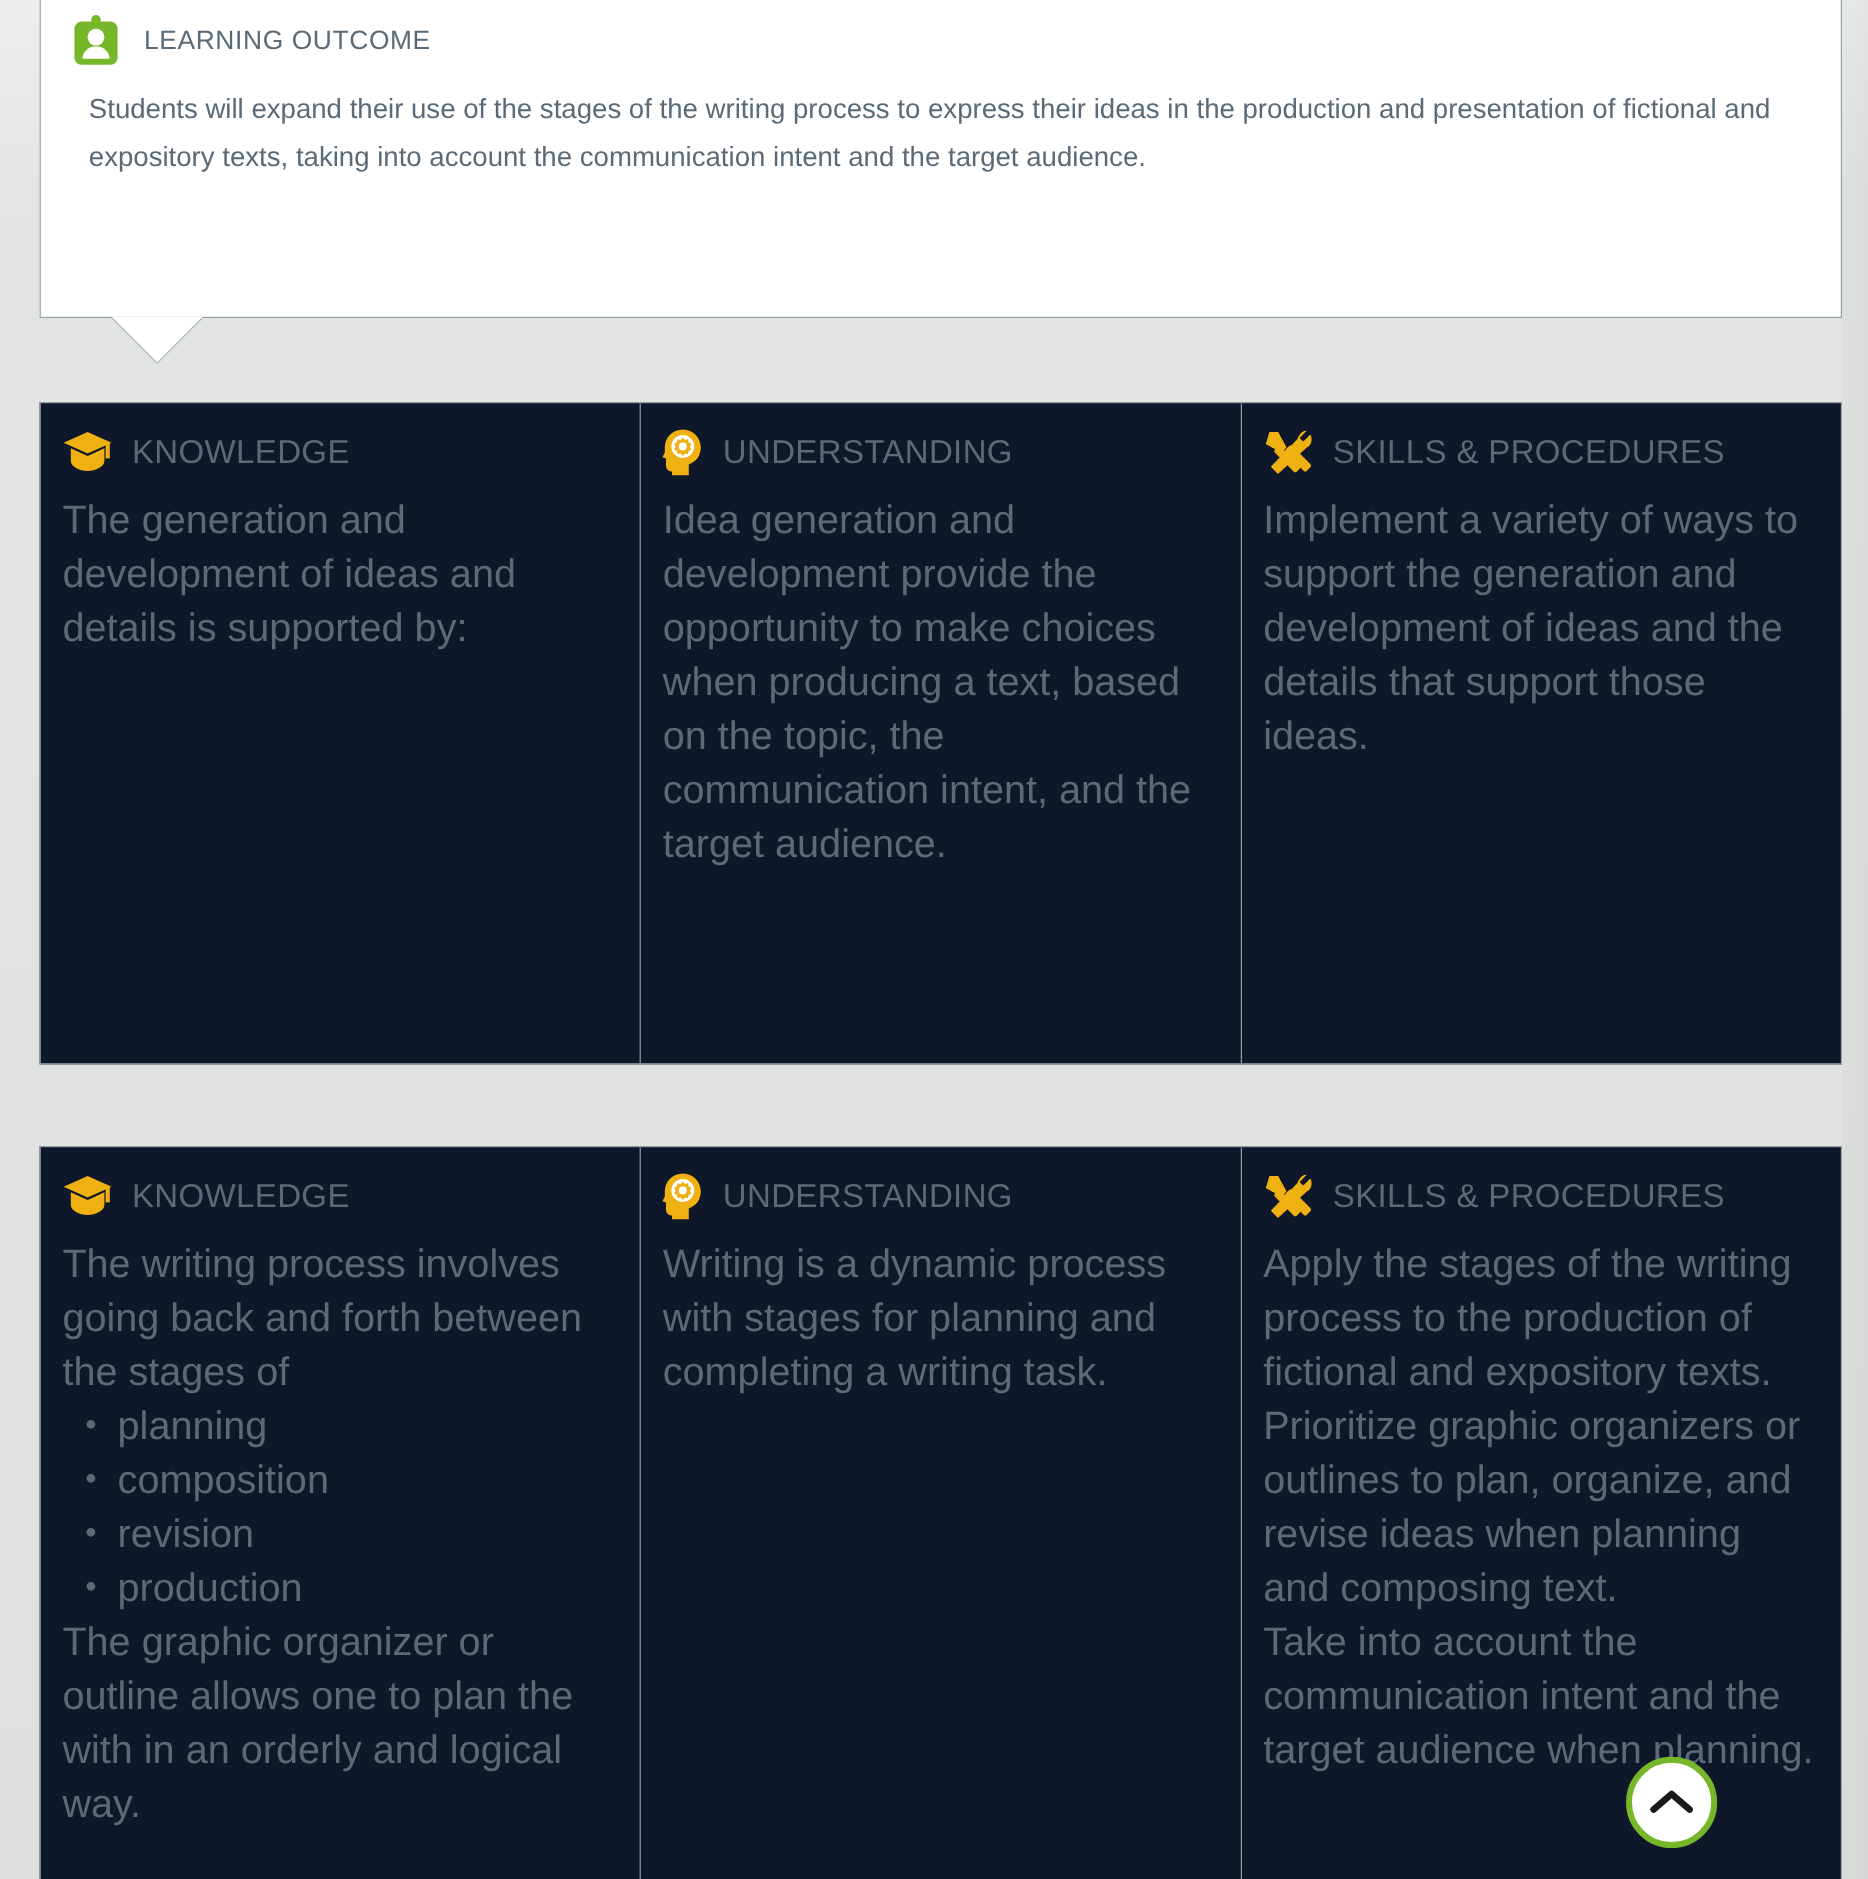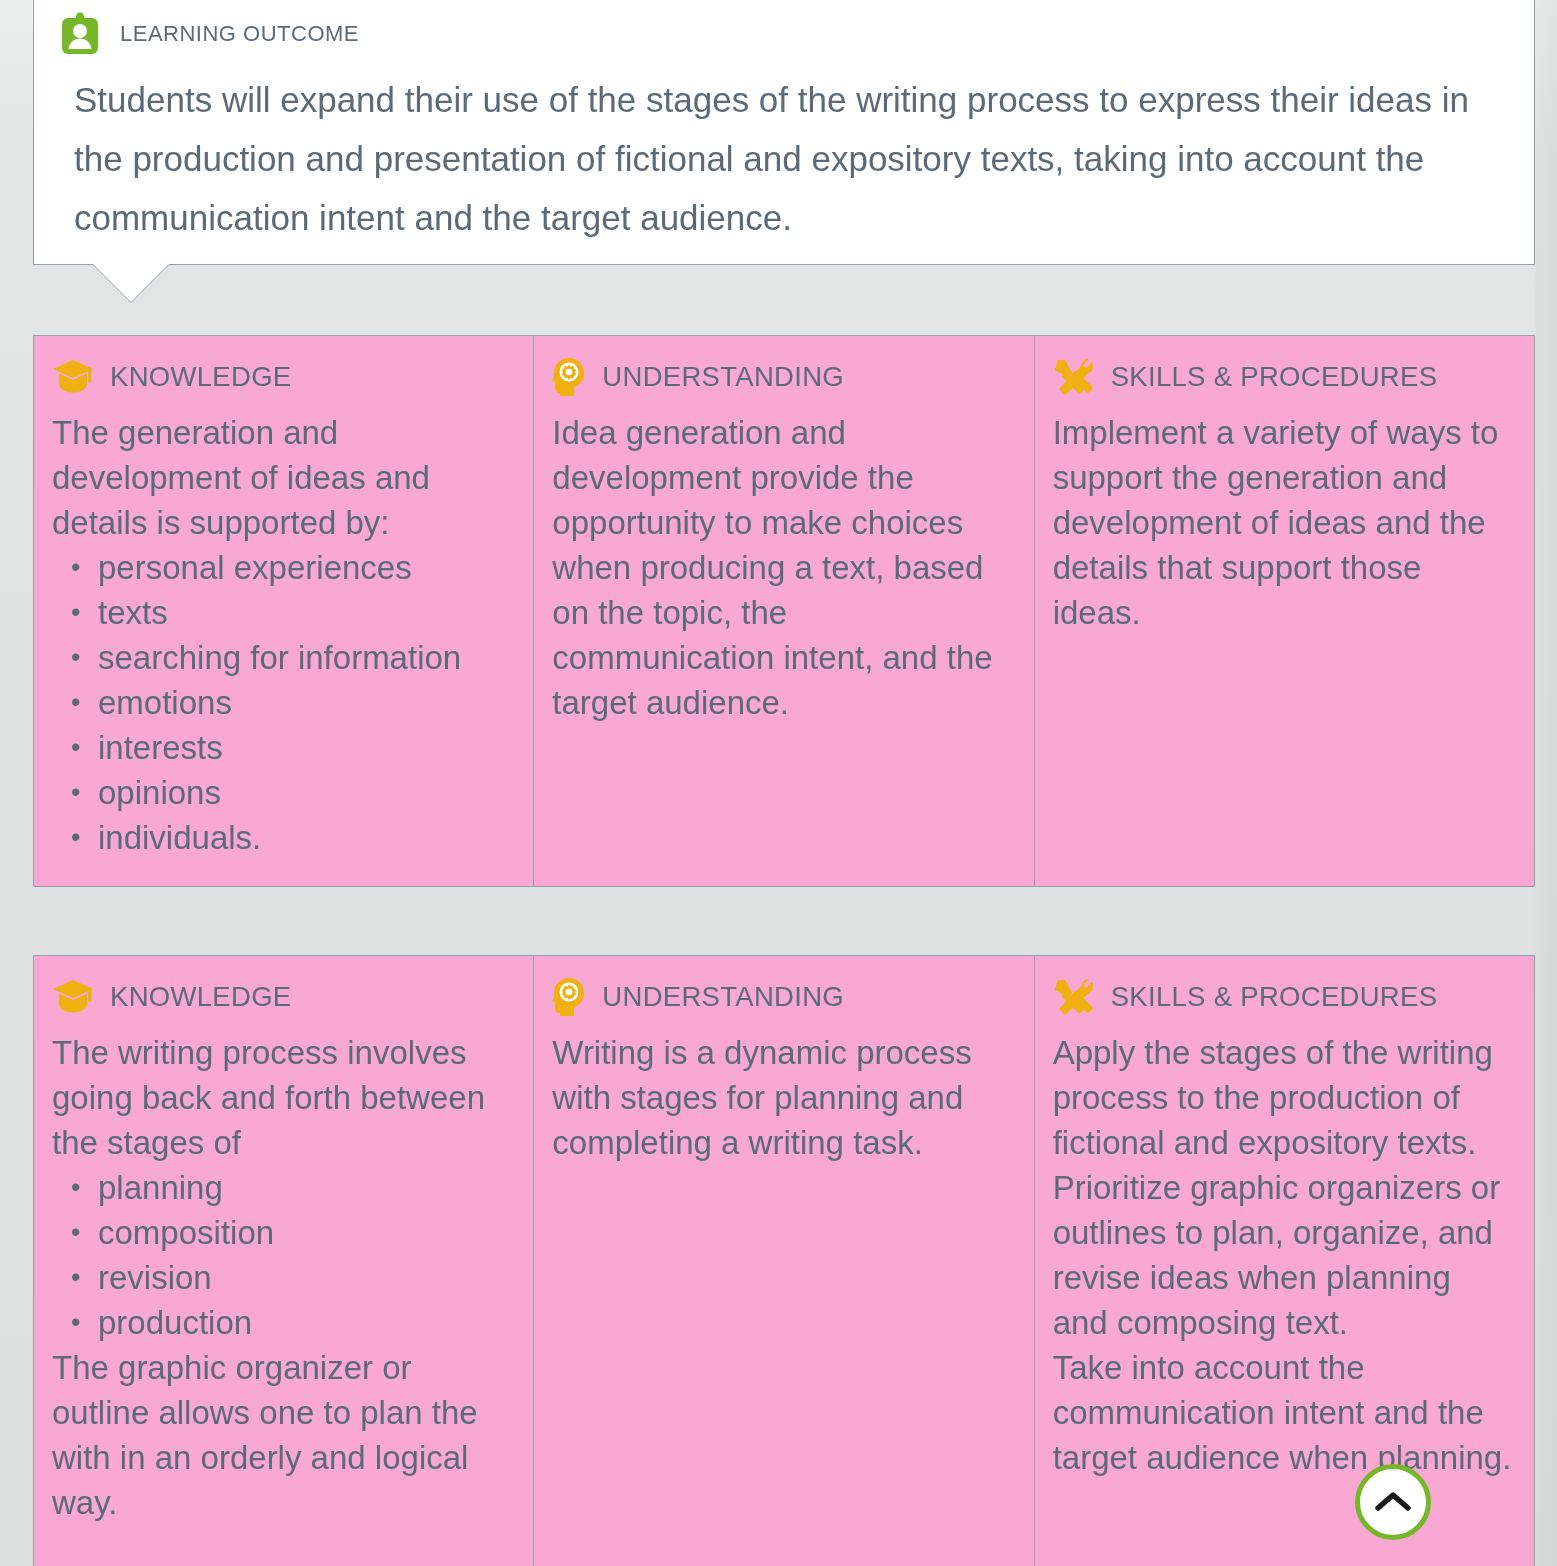--- a/index.html
+++ b/index.html
@@ -41,22 +41,22 @@
   }
   .lo-title {
     font-size: 22px;
     color: #5b6a77;
     letter-spacing: .5px;
     margin-left: 20px;
     font-weight: 400;
   }
   .lo-body {
     padding: 14px 40px 0 40px;
-    font-size: 35px;
-    line-height: 59px;
+    font-size: 23px;
+    line-height: 40px;
     color: #5b6a77;
   }
 
   
   .tail {
     position: absolute;
     left: 93px;
     top: 264px;
     width: 0; height: 0;
     border-left: 38px solid transparent;
@@ -64,21 +64,21 @@
     border-top: 38px solid #ffffff;
     filter: drop-shadow(0px 1px 0px #93a1ab);
     z-index: 5;
   }
 
   
   .kus-row {
     position: absolute;
     left: 33px;
     width: 1502px;
-    background: #f9a8d4;
+    background: #0f172a;
     border: 1px solid #93a1ab;
     display: flex;
     overflow: hidden;
   }
   #row1 { top: 335px; height: 552px; }
   #row2 { top: 955px; height: 611px; border-bottom: none; }
 
   .kus-col {
     flex: 1 1 0;
     min-width: 0;
@@ -183,29 +183,20 @@
         <svg width="42" height="38" viewBox="0 0 42 38">
           <path d="M21 2 L41 11 L21 20 L1 11 Z" fill="#eeb111"></path>
           <path d="M7 15.5 L7 26 C7 31 14 34.5 21 34.5 C28 34.5 35 31 35 26 L35 15.5 L21 22 Z" fill="#eeb111"></path>
           <rect x="36" y="11" width="3.5" height="13" fill="#eeb111"></rect>
         </svg>
       </span>
       <span class="kus-title">KNOWLEDGE</span>
     </div>
     <div class="kus-body">
       <p>The generation and development of ideas and details is supported by:</p>
-      <ul>
-        <li>personal experiences</li>
-        <li>texts</li>
-        <li>searching for information</li>
-        <li>emotions</li>
-        <li>interests</li>
-        <li>opinions</li>
-        <li>individuals.</li>
-      </ul>
     </div>
   </div>
 
   <div class="kus-col">
     <div class="kus-header">
       <span class="icon">
         <svg width="34" height="40" viewBox="0 0 34 40">
           <path d="M17 1 C8 1 2 8 2 16 L2 20 L0 24 L3 25 L3 31 C3 34 5 36 8 36 L8 39 L22 39 L22 30 C28 28 32 23 32 16 C32 8 26 1 17 1 Z" fill="#eeb111"></path>
           <circle cx="17" cy="15" r="9.5" fill="#ffffff"></circle>
           <path d="M17 7.5 l1.7 2.1 2.6-.6 .6 2.6 2.3 1.4 -1.3 2.3 1.3 2.3 -2.3 1.4 -.6 2.6 -2.6-.6 -1.7 2.1 -1.7-2.1 -2.6 .6 -.6-2.6 -2.3-1.4 1.3-2.3 -1.3-2.3 2.3-1.4 .6-2.6 2.6 .6 Z" fill="#eeb111"></path>

